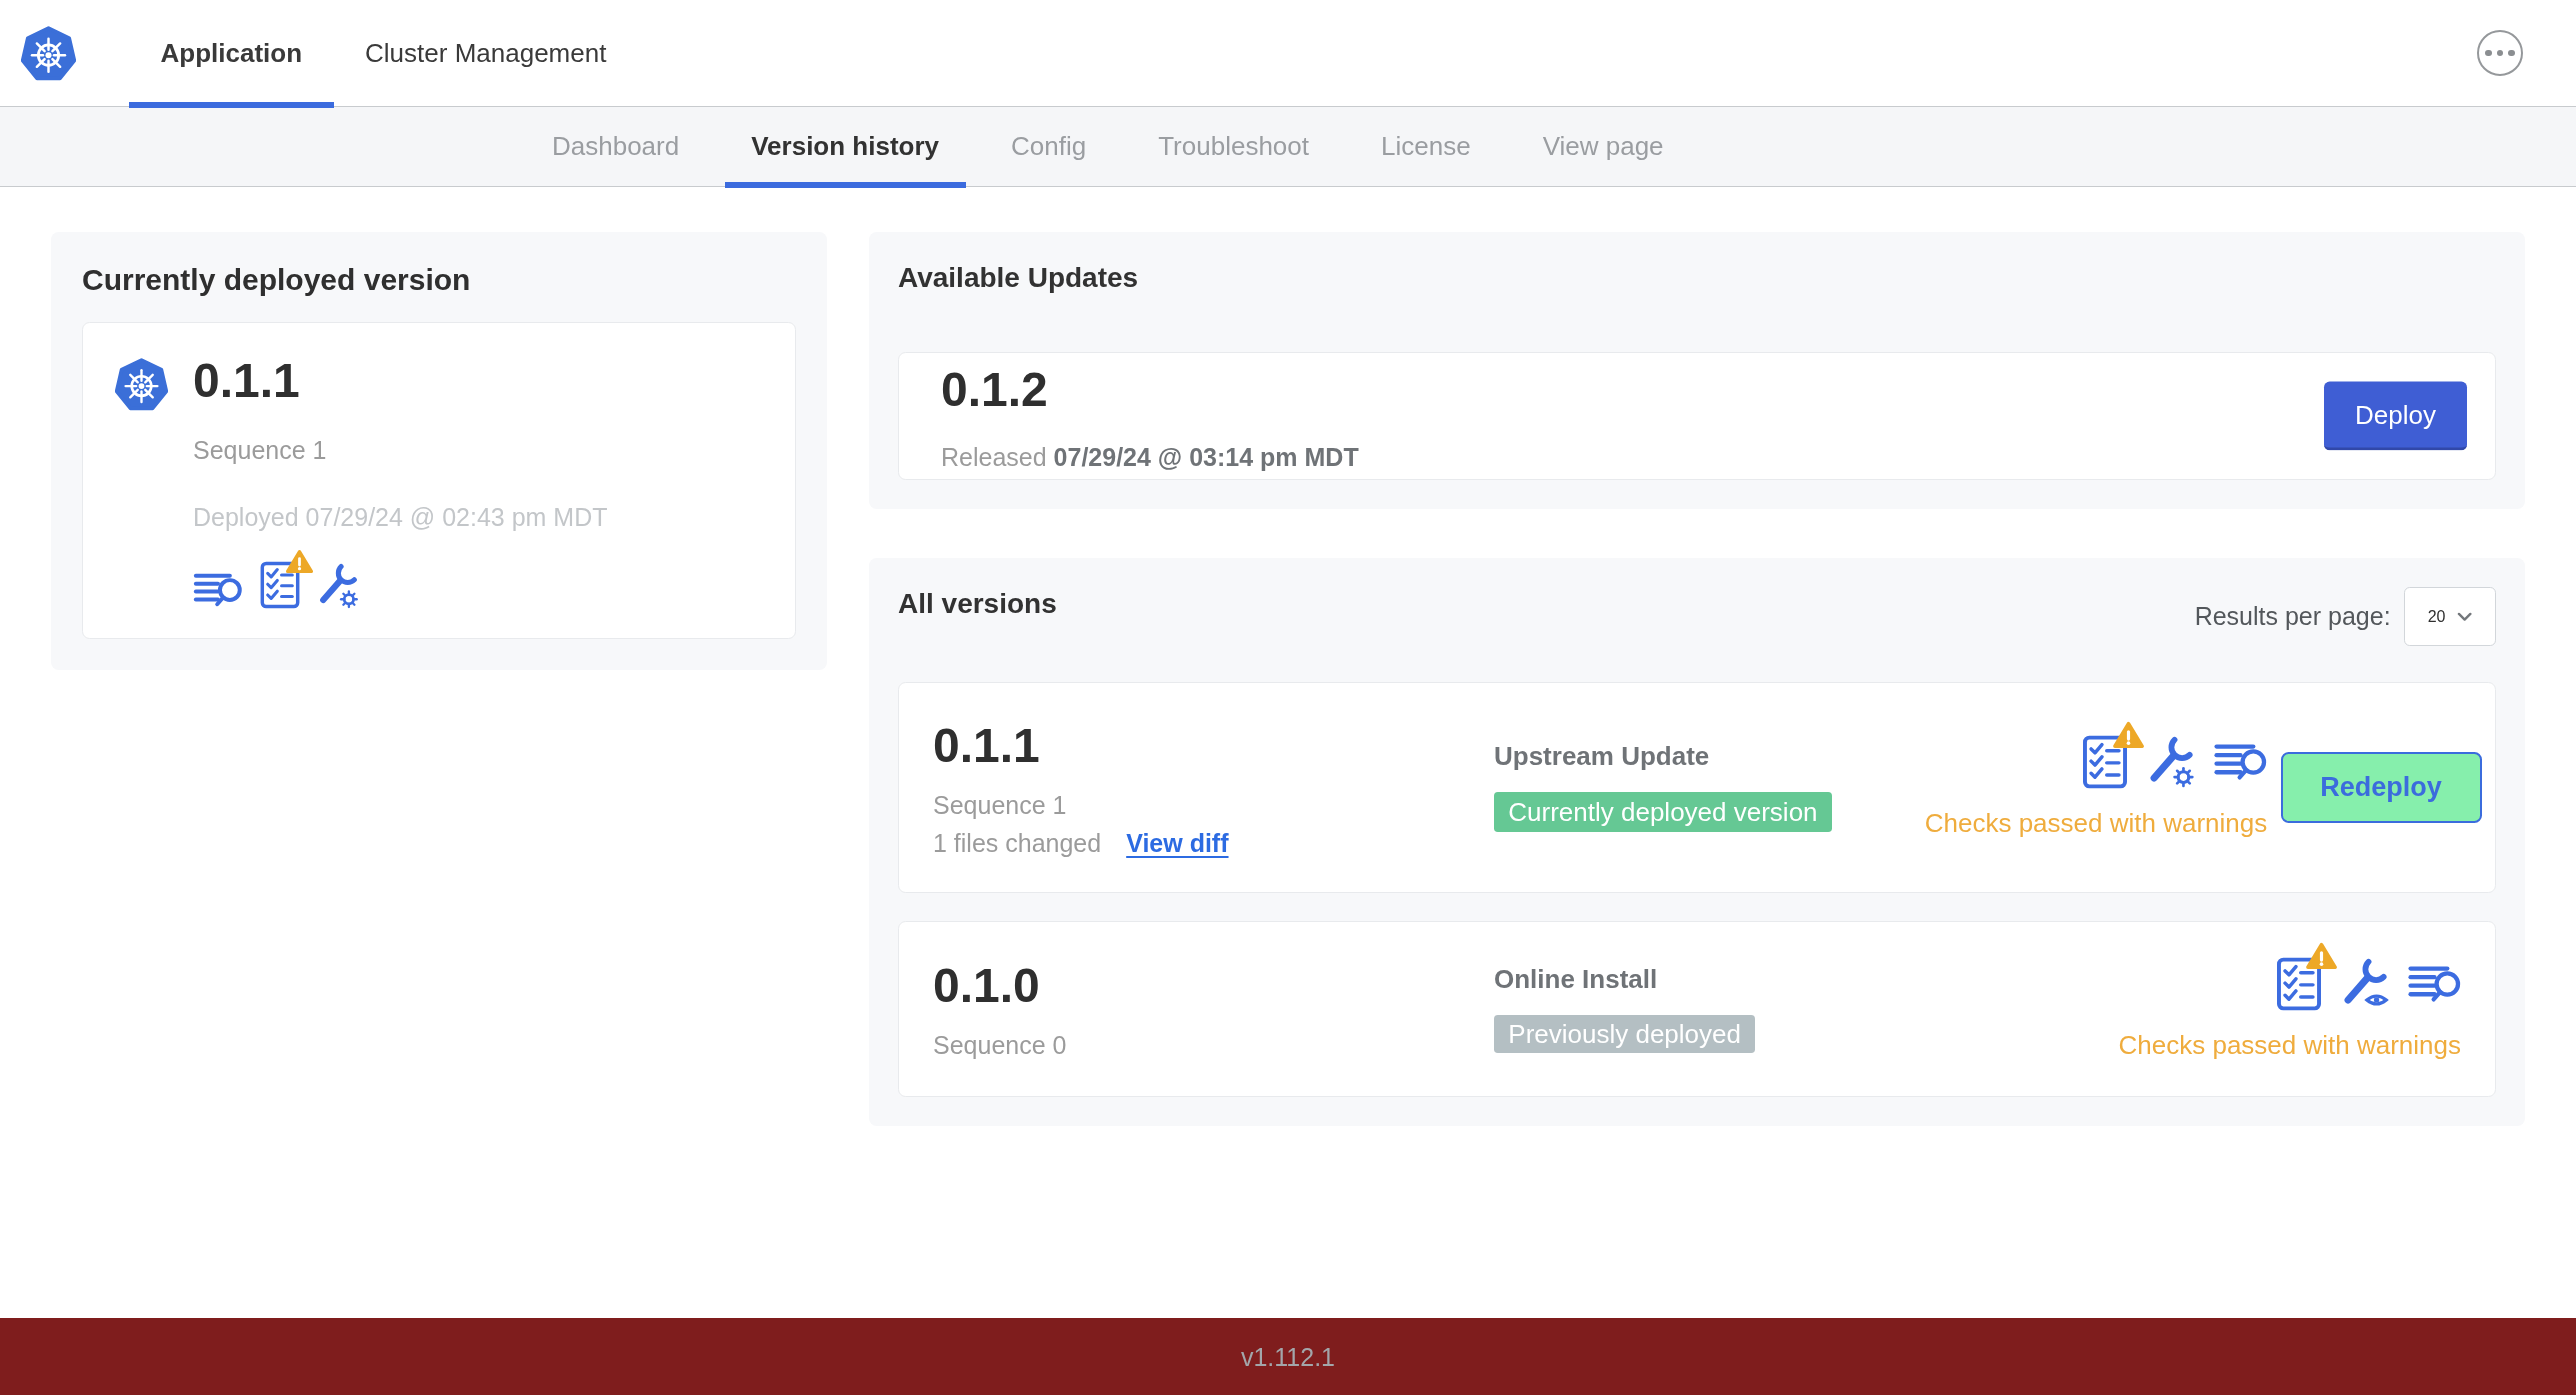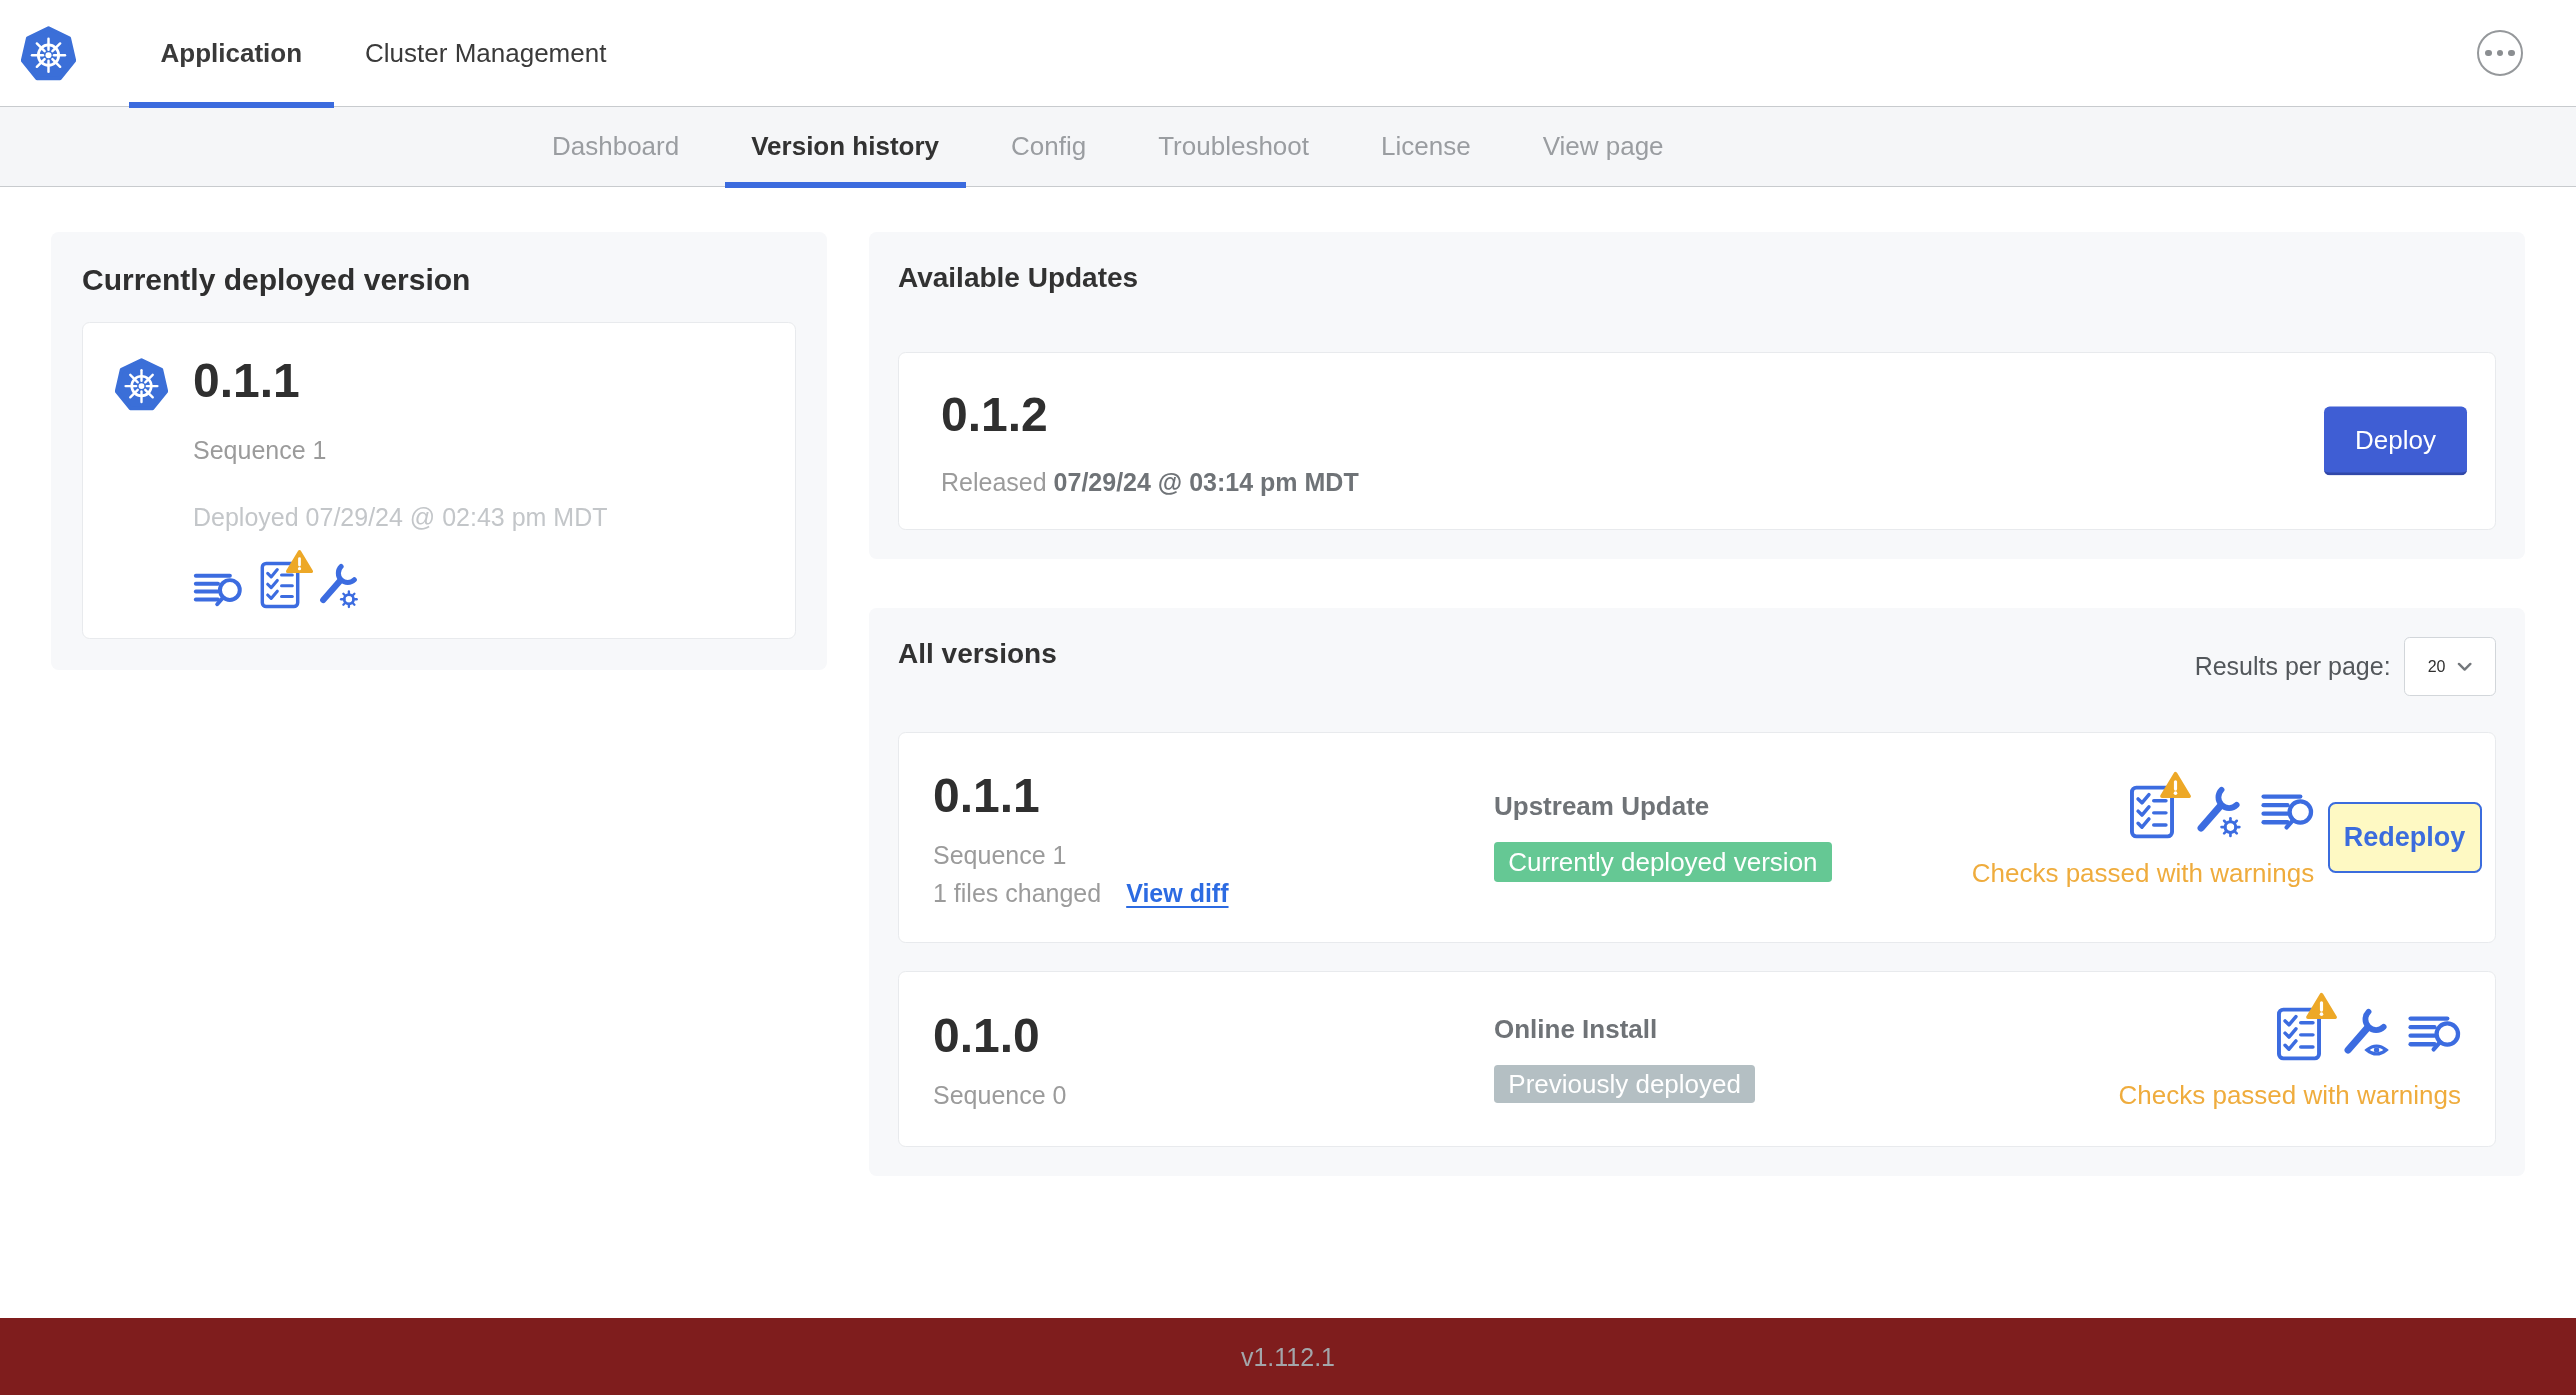--- a/index.html
+++ b/index.html
@@ -42,21 +42,21 @@
   .cur-logo { width:53px; height:57px; margin-top:3.8px; flex:none; }
   .cur-body { margin-left:25px; }
   .cur-version { font-size:48px; line-height:57px; font-weight:700; color:#2f2f2f; }
   .cur-seq { margin-top:27px; font-size:25px; line-height:29px; color:#9b9b9b; }
   .cur-deployed { margin-top:38px; font-size:25px; line-height:29px; color:#c3c6c9; }
   .cur-icons { margin-top:29px; display:flex; align-items:flex-end; gap:17px; }
 
   
   .right-col { flex:1; display:flex; flex-direction:column; }
   .updates-panel { margin-bottom:49px; }
-  .update-card { margin-top:57px; height:178px; position:relative; display:flex; flex-direction:column; justify-content:center; padding:0 42px; }
+  .update-card { margin-top:57px; height:128px; position:relative; display:flex; flex-direction:column; justify-content:center; padding:0 42px; }
   .update-version { font-size:48px; line-height:57px; font-weight:700; color:#2f2f2f; }
   .update-released { margin-top:25px; font-size:25px; line-height:29px; color:#9b9b9b; }
   .update-released .date { color:#6f7377; font-weight:700; }
   .deploy-btn { position:absolute; right:28px; top:50%; transform:translateY(-50%); width:143px; height:69px; background:#3f5ed4; border:none; border-bottom:3.8px solid #3148a9; border-radius:5.7px; color:#fff; font-size:26px; font-weight:400; font-family:inherit; cursor:pointer; }
 
   
   .av-header { display:flex; justify-content:space-between; align-items:flex-start; }
   .rpp { display:flex; align-items:center; gap:13.4px; font-size:25px; color:#53575b; }
   .rpp-select { width:92px; height:59px; background:#fff; border:1.9px solid #d2d6da; border-radius:5.7px; display:flex; align-items:center; justify-content:center; gap:11.5px; font-size:16px; color:#2f2f2f; cursor:pointer; }
   .rows { margin-top:36px; }
@@ -71,21 +71,21 @@
   .view-diff { color:#2c6be2; font-weight:700; text-decoration:underline; text-underline-offset:3.8px; cursor:pointer; }
   .vr-col2 { flex:1; }
   .vr-source { font-size:26px; line-height:29px; font-weight:600; color:#6f7377; }
   .badge { display:inline-block; margin-top:21px; height:40px; line-height:40px; padding:0 14.3px; border-radius:3.8px; color:#fff; font-size:26px; }
   .badge.green { background:#65c894; }
   .badge.gray  { background:#b4bfc3; height:38px; line-height:38px; }
   .vr-col3 { display:flex; align-items:center; gap:13.4px; flex:none; }
   .status-block { display:flex; flex-direction:column; align-items:flex-end; }
   .icons-row { display:flex; align-items:center; gap:19px; }
   .status-text { margin-top:19px; font-size:26px; line-height:31px; color:#efac3d; cursor:pointer; }
-  .redeploy-btn { width:154px; height:71px; background:#fef9c3; border:2.9px solid #3b6cdd; border-radius:7.6px; color:#3b6cdd; font-size:27px; font-weight:700; font-family:inherit; cursor:pointer; }
+  .redeploy-btn { width:201px; height:71px; background:#86efac; border:2.9px solid #3b6cdd; border-radius:7.6px; color:#3b6cdd; font-size:27px; font-weight:700; font-family:inherit; cursor:pointer; }
 
   
   .icn { position:relative; display:inline-flex; cursor:pointer; }
   .icn svg { display:block; }
   .tri { position:absolute; top:-14.3px; right:-15.3px; }
 
   
   .footer { height:78px; flex:none; background:#7f1d1d; display:flex; align-items:center; justify-content:center; font-size:25px; color:#a3a6aa; }
 </style>
 </head>

